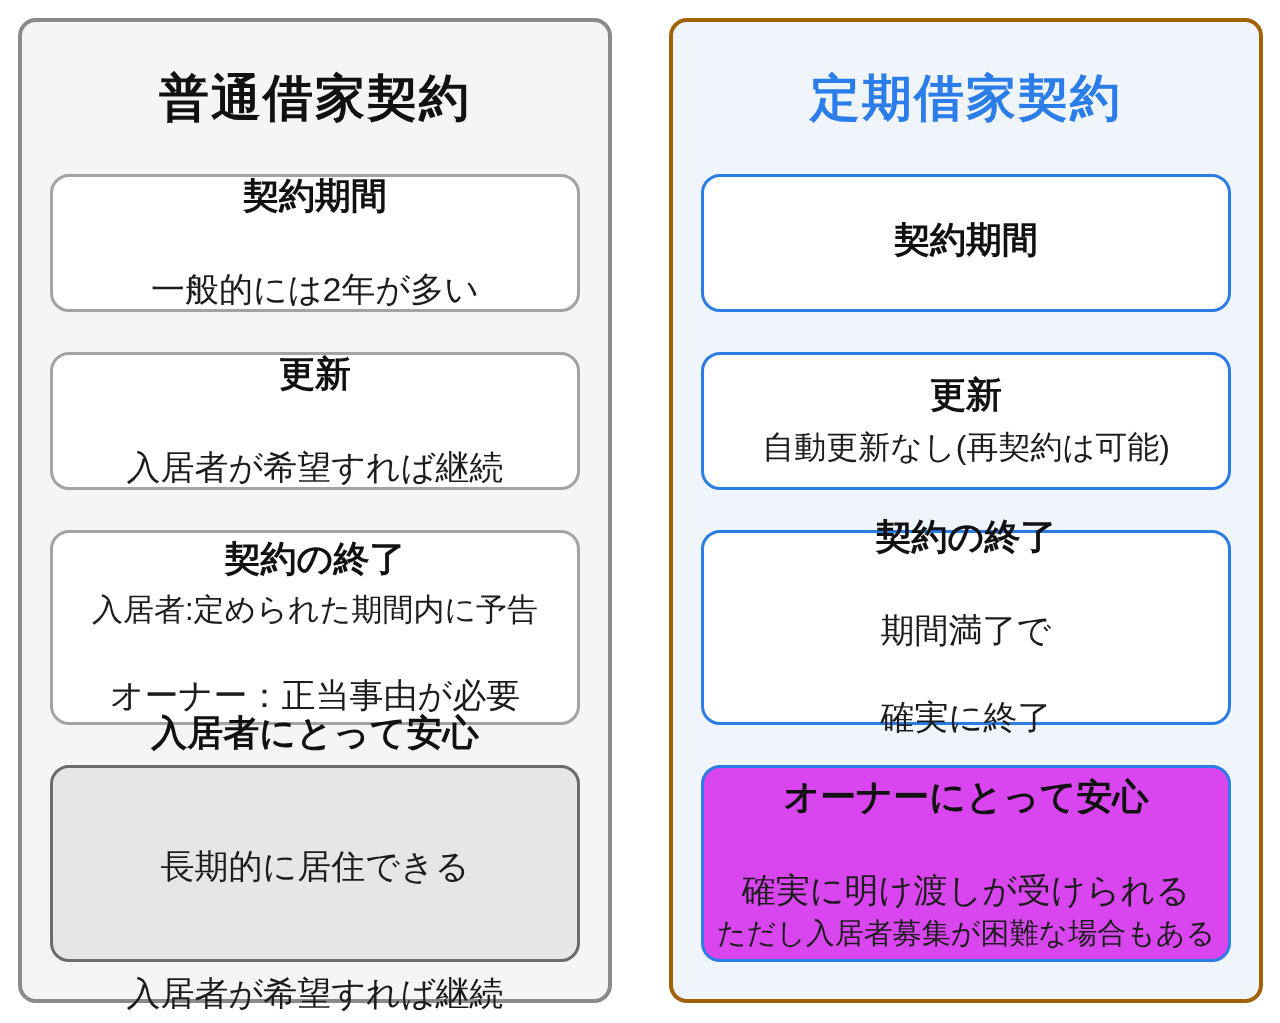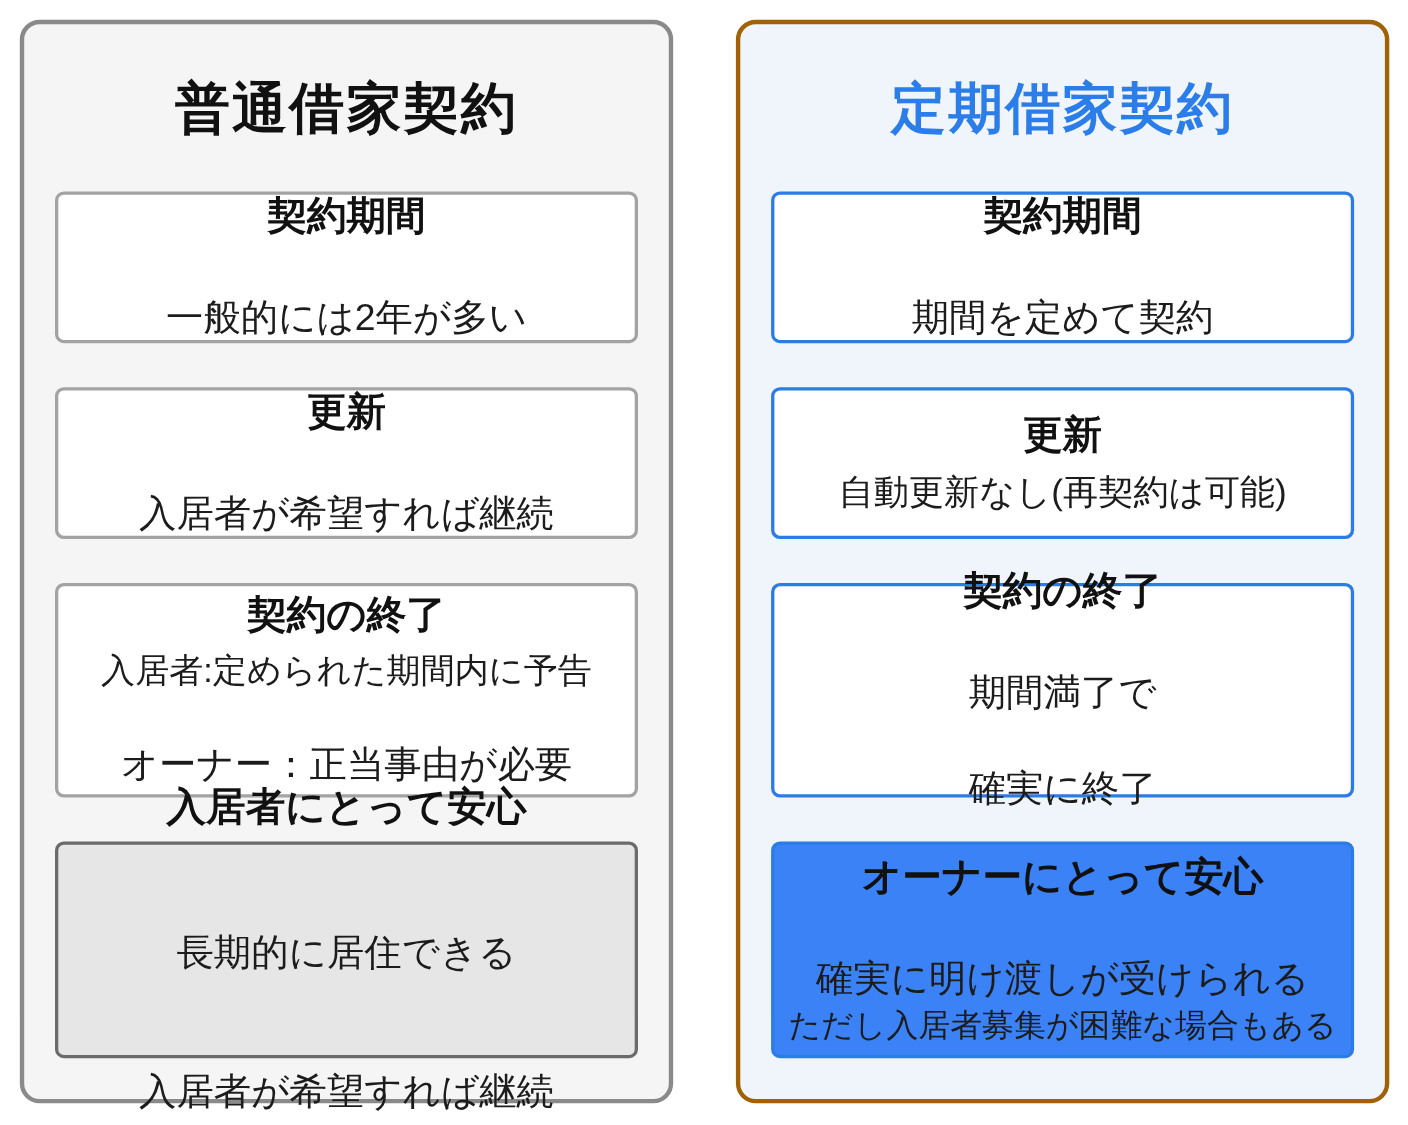--- a/index.html
+++ b/index.html
@@ -46,33 +46,33 @@
   }
   .panel.blue .panel-title { color: #2b7de9; }
   .boxes {
     margin-top: 44px;
     display: flex;
     flex-direction: column;
     gap: 40px;
   }
   .info-box {
     width: 100%;
-    border-radius: 8px;
+    border-radius: 19px;
     background: #ffffff;
     display: flex;
     flex-direction: column;
     justify-content: center;
     align-items: center;
     text-align: center;
     padding: 6px 4px;
   }
   .panel.gray .info-box { border: 3px solid #a3a3a3; }
   .panel.blue .info-box { border: 3px solid #2c7ce6; }
   .panel.gray .info-box.highlight { background: #e6e6e6; border-color: #6b6b6b; gap: 40px; }
-  .panel.blue .info-box.highlight { background: #3b82f6; border-color: #2c7ce6; }
+  .panel.blue .info-box.highlight { background: #d946ef; border-color: #2c7ce6; }
   .h138 { height: 138px; }
   .h195 { height: 195px; }
   .h197 { height: 197px; }
   .box-header {
     font-size: 36px;
     font-weight: 700;
     line-height: 1.25;
     margin-bottom: 8px;
     color: #111111;
   }
@@ -119,21 +119,20 @@
 
     </div>
   </section>
 
   <section class="panel blue">
     <h1 class="panel-title">定期借家契約</h1>
     <div class="boxes">
 
       <div class="info-box h138">
         <div class="box-header">契約期間</div>
-        <span class="box-line t34">期間を定めて契約</span>
       </div>
 
       <div class="info-box h138">
         <div class="box-header">更新</div>
         <span class="box-line t32">自動更新なし(再契約は可能)</span>
       </div>
 
       <div class="info-box h195">
         <div class="box-header">契約の終了</div>
         <span class="box-line t34">期間満了で</span>

